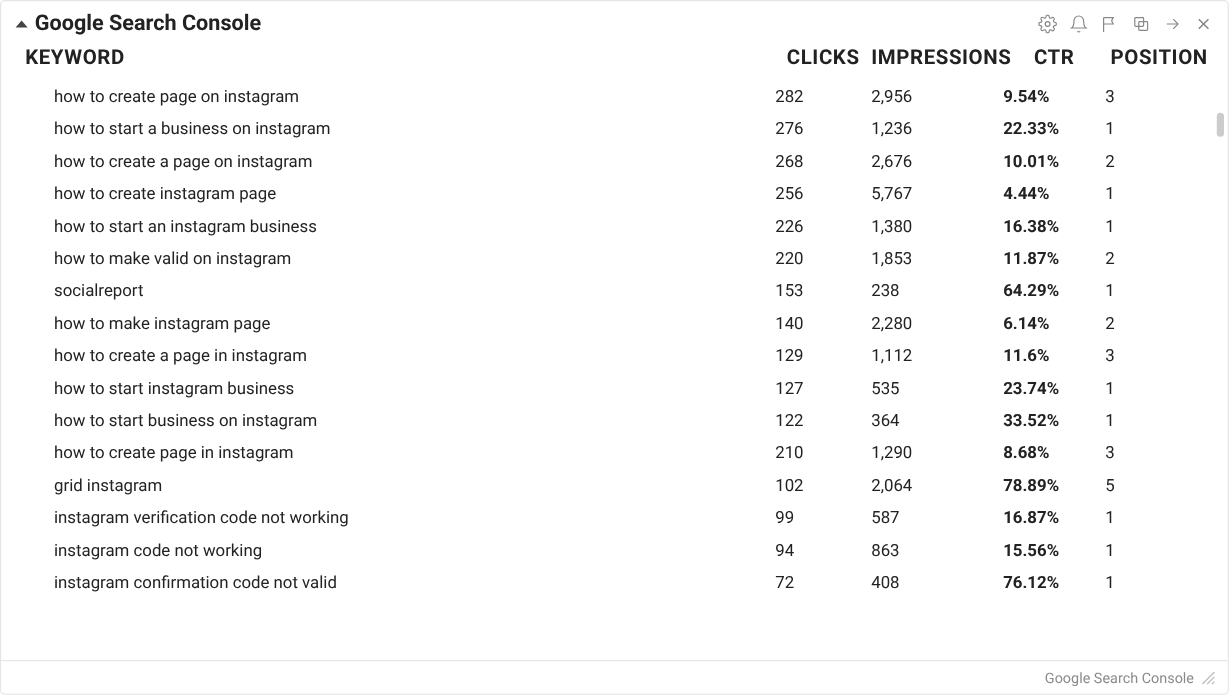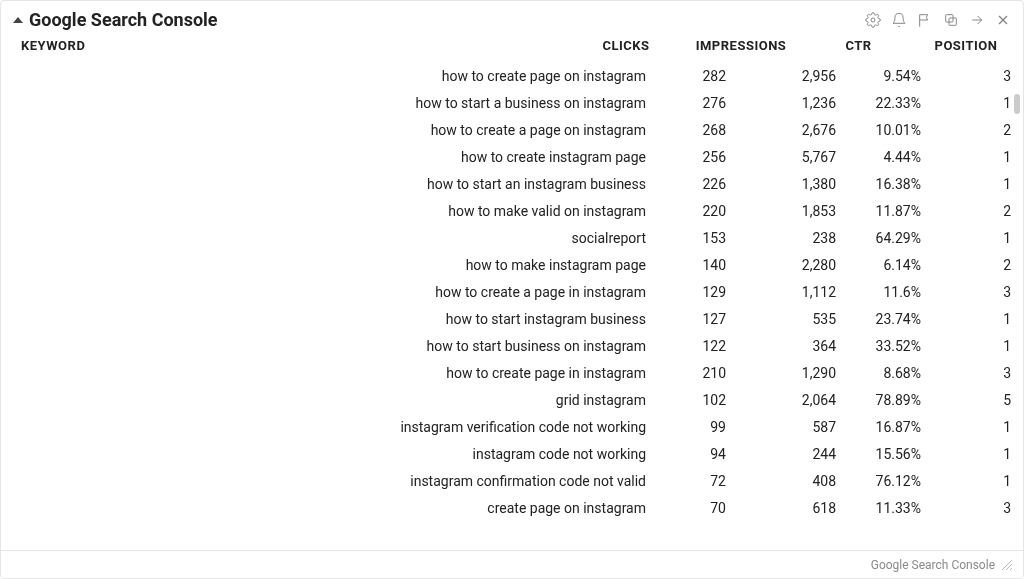--- a/index.html
+++ b/index.html
@@ -54,46 +54,44 @@
     .table-wrap {
       position: relative;
       height: 510px;
       overflow-y: auto;
       padding: 0 12px;
     }
     .col-headers {
       display: grid;
       grid-template-columns: 1fr 80px 110px 85px 90px;
       padding: 4px 0 8px 8px;
-      font-size: 13px;
+      font-size: 17px;
       font-weight: 700;
       letter-spacing: 0.5px;
       color: #222;
       border-bottom: 1px solid transparent;
-      gap: 20px;
     }
     .col-headers > div:nth-child(1){ text-align:left; }
     .col-headers > div { text-align:center; }
     table {
       width: 100%;
       border-collapse: collapse;
     }
     tbody tr {
       height: 27px;
-      text-align: right;
     }
     tbody td {
       font-size: 14px;
       color: #222;
       padding: 4px 0;
     }
     td.kw { padding-left: 32px; width: auto; }
     td.num { width: 80px; }
     td.imp { width: 110px; margin-left: 44px; }
-    td.ctr { width: 85px; }
+    td.ctr { width: 85px; font-weight: bold; }
     td.pos { width: 90px; }
     .footer {
       position: absolute;
       bottom: 0; left: 0; right: 0;
       height: 28px;
       border-top: 1px solid #e5e5e5;
       display: flex;
       justify-content: flex-end;
       align-items: center;
       padding-right: 10px;
@@ -269,37 +267,30 @@
         <tr>
           <td class="kw">instagram verification code not working</td>
           <td class="num">99</td>
           <td class="imp">587</td>
           <td class="ctr">16.87%</td>
           <td class="pos">1</td>
         </tr>
         <tr>
           <td class="kw">instagram code not working</td>
           <td class="num">94</td>
-          <td class="imp">244</td>
+          <td class="imp">863</td>
           <td class="ctr">15.56%</td>
           <td class="pos">1</td>
         </tr>
         <tr>
           <td class="kw">instagram confirmation code not valid</td>
           <td class="num">72</td>
           <td class="imp">408</td>
           <td class="ctr">76.12%</td>
           <td class="pos">1</td>
-        </tr>
-        <tr>
-          <td class="kw">create page on instagram</td>
-          <td class="num">70</td>
-          <td class="imp">618</td>
-          <td class="ctr">11.33%</td>
-          <td class="pos">3</td>
         </tr>
       </tbody>
   </table>
 </div>
 
 <div class="footer">
   <span>Google Search Console</span>
   <span class="resize-handle">
     <svg viewBox="0 0 12 12">
         <path d="M11 1L1 11M11 5L5 11M11 9L9 11" stroke="#bbb" stroke-width="1"></path>

